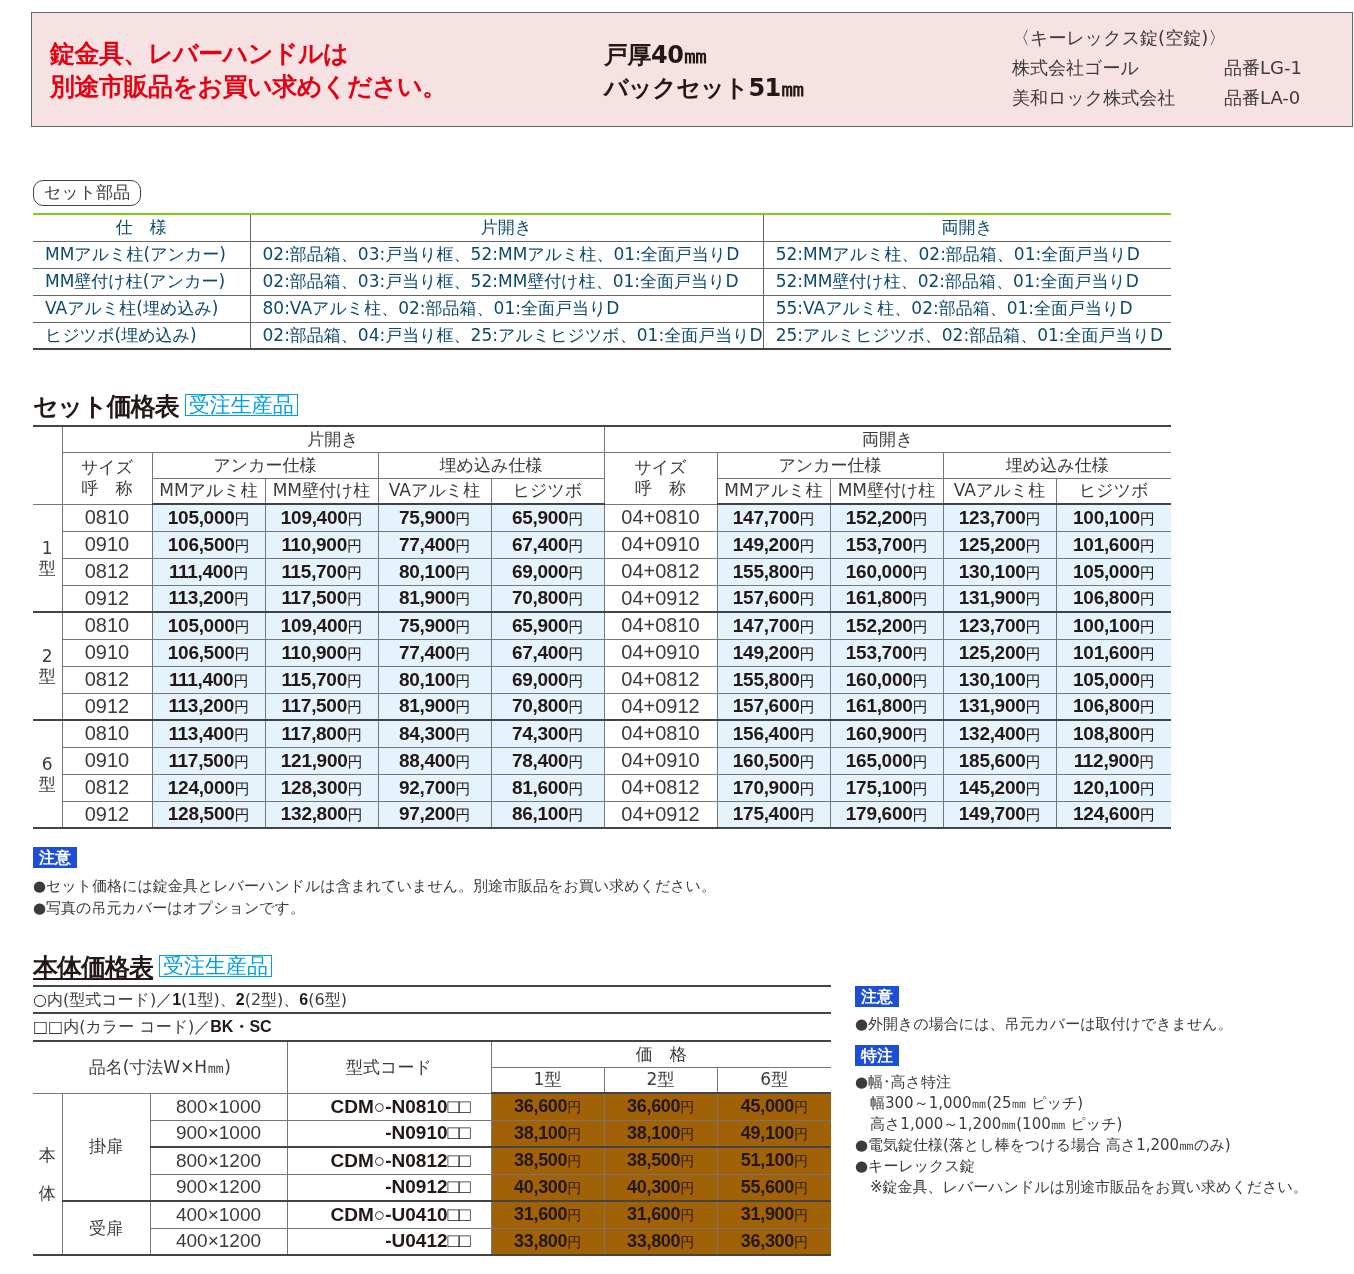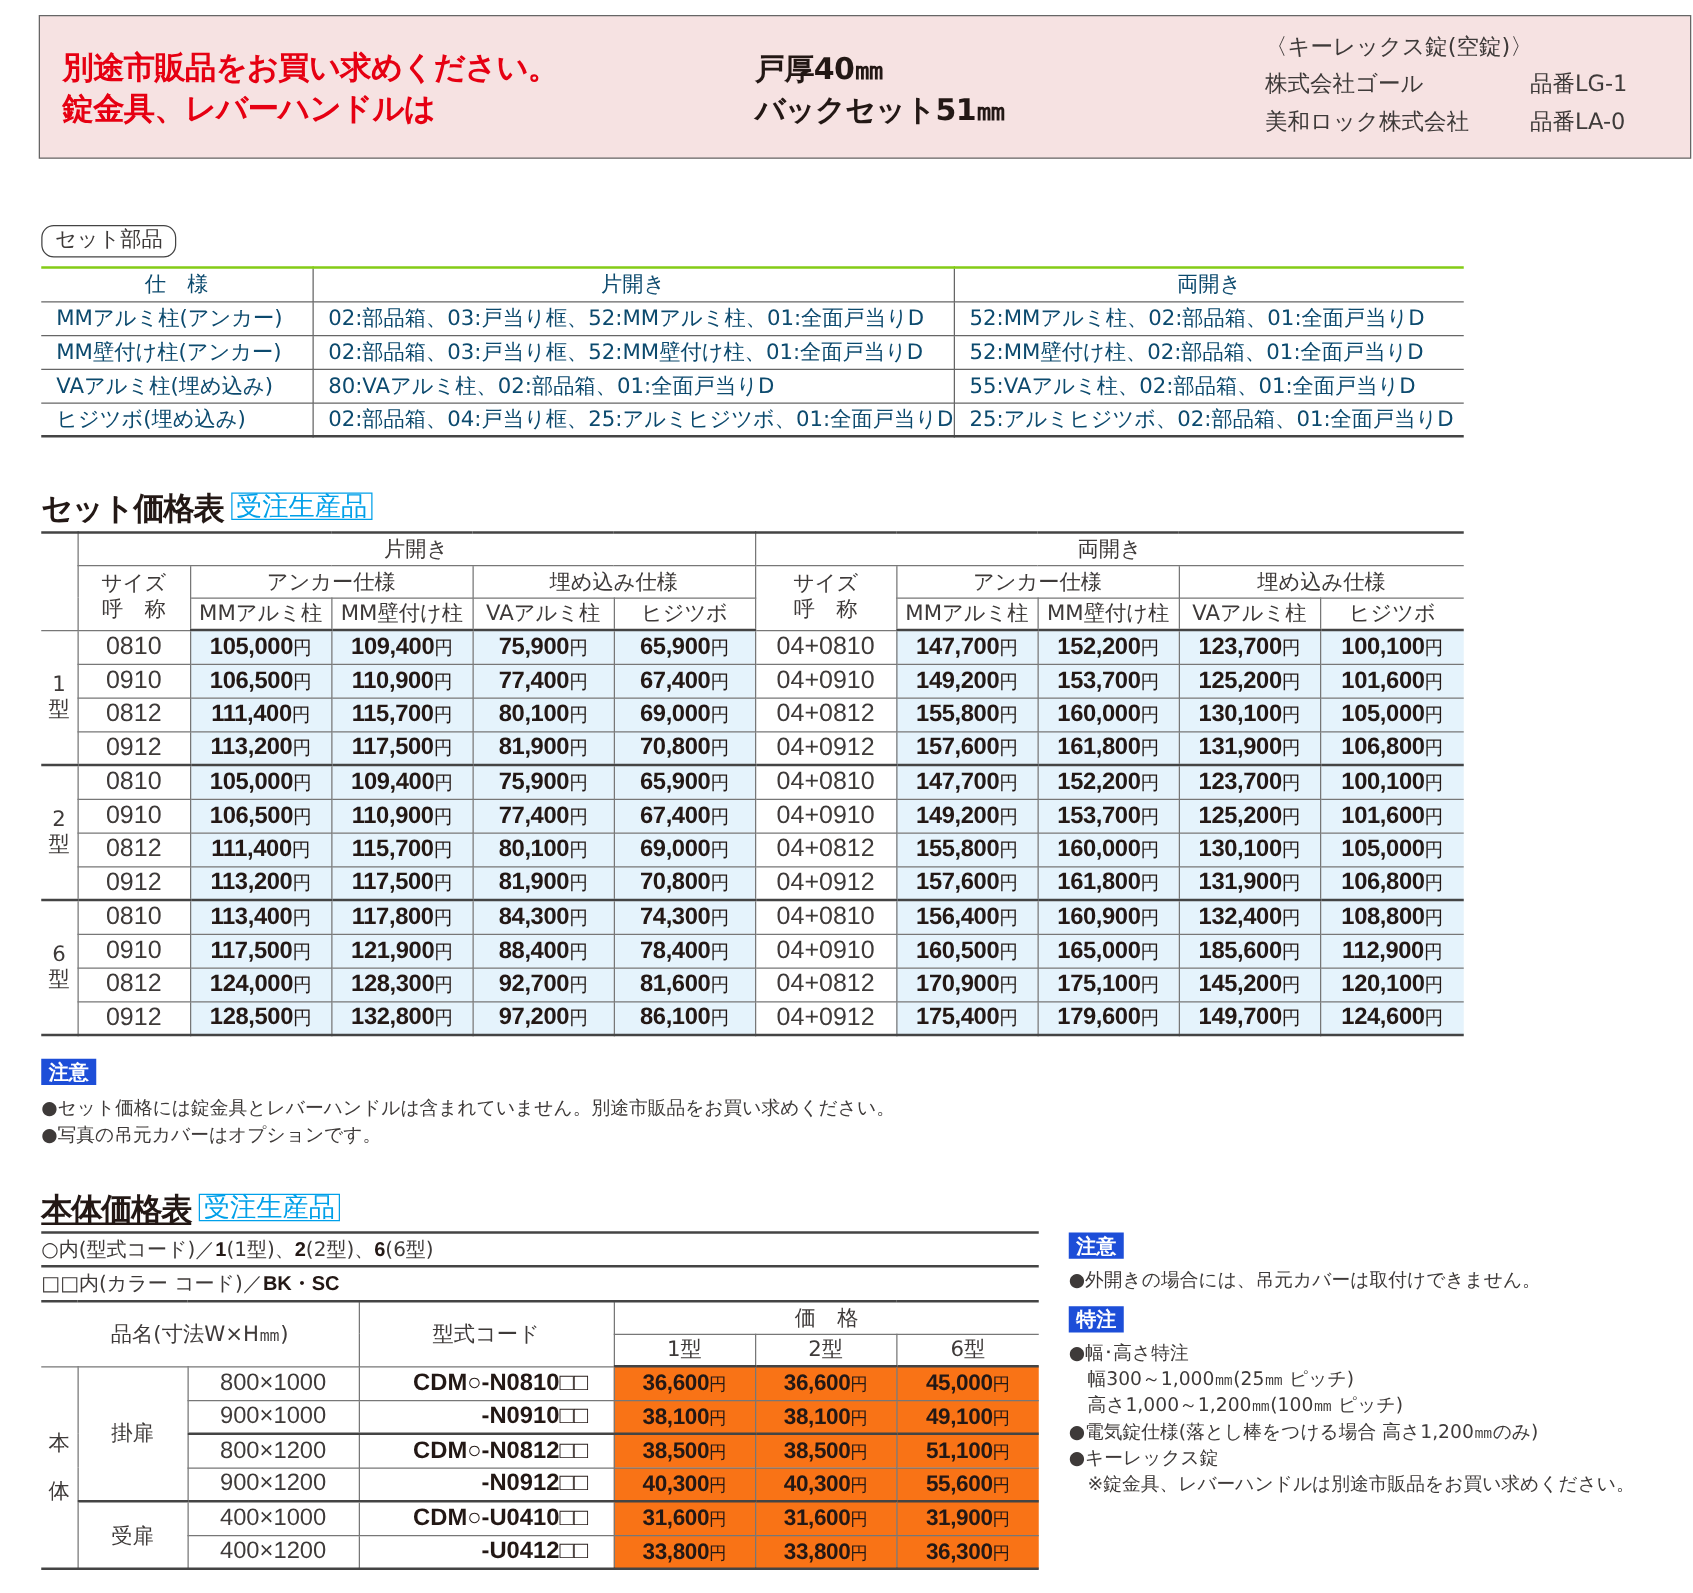--- a/index.html
+++ b/index.html
@@ -79,35 +79,35 @@
   .body-t {
     left: 33px; top: 1040px; width: 798px; font-size: 17px; color: #3e3a39;
     border-top: 2px solid #444; border-bottom: 2px solid #444;
   }
   .body-t td, .body-t th { border: 1px solid #777; text-align: center; font-weight: normal; padding: 0; white-space: nowrap; }
   .body-t tr > :first-child { border-left: none; }
   .body-t tr > :last-child { border-right: none; }
   .body-t thead th { height: 26px; }
   .body-t thead tr:last-child th { border-bottom: 2px solid #444; }
   .body-t tbody td { height: 27px; }
-  .body-t .num { background: #f97316; font-weight: bold; color: #231815; font-family: "Liberation Sans", sans-serif; font-size: 18px; letter-spacing: -0.3px; }
+  .body-t .num { background: #a16207; font-weight: bold; color: #231815; font-family: "Liberation Sans", sans-serif; font-size: 18px; letter-spacing: -0.3px; }
   .body-t .num .yen { font-weight: normal; font-size: 14px; }
   .body-t .dim { font-family: "Liberation Sans", sans-serif; font-size: 19px; }
   .body-t .code { text-align: right; padding-right: 20px; font-family: "Liberation Sans", sans-serif; font-weight: bold; font-size: 19px; color: #231815; }
   .body-t tr.gstart td.bstart { border-top: 2px solid #444; margin-left: 40px; }
 
   .right-notes { left: 855px; top: 986px; width: 495px; }
 </style>
 </head>
 <body>
 
 <div class="abs banner">
   <div class="abs banner-red">
+    <div>錠金具、レバーハンドルは</div>
     <div>別途市販品をお買い求めください。</div>
-    <div>錠金具、レバーハンドルは</div>
   </div>
   <div class="abs banner-mid">
     <div>戸厚40㎜</div>
     <div>バックセット51㎜</div>
   </div>
   <div class="abs banner-right">
     <div>〈キーレックス錠(空錠)〉</div>
     <div class="row">
       <span class="co">株式会社ゴール</span>
       <span>品番LG-1</span>

